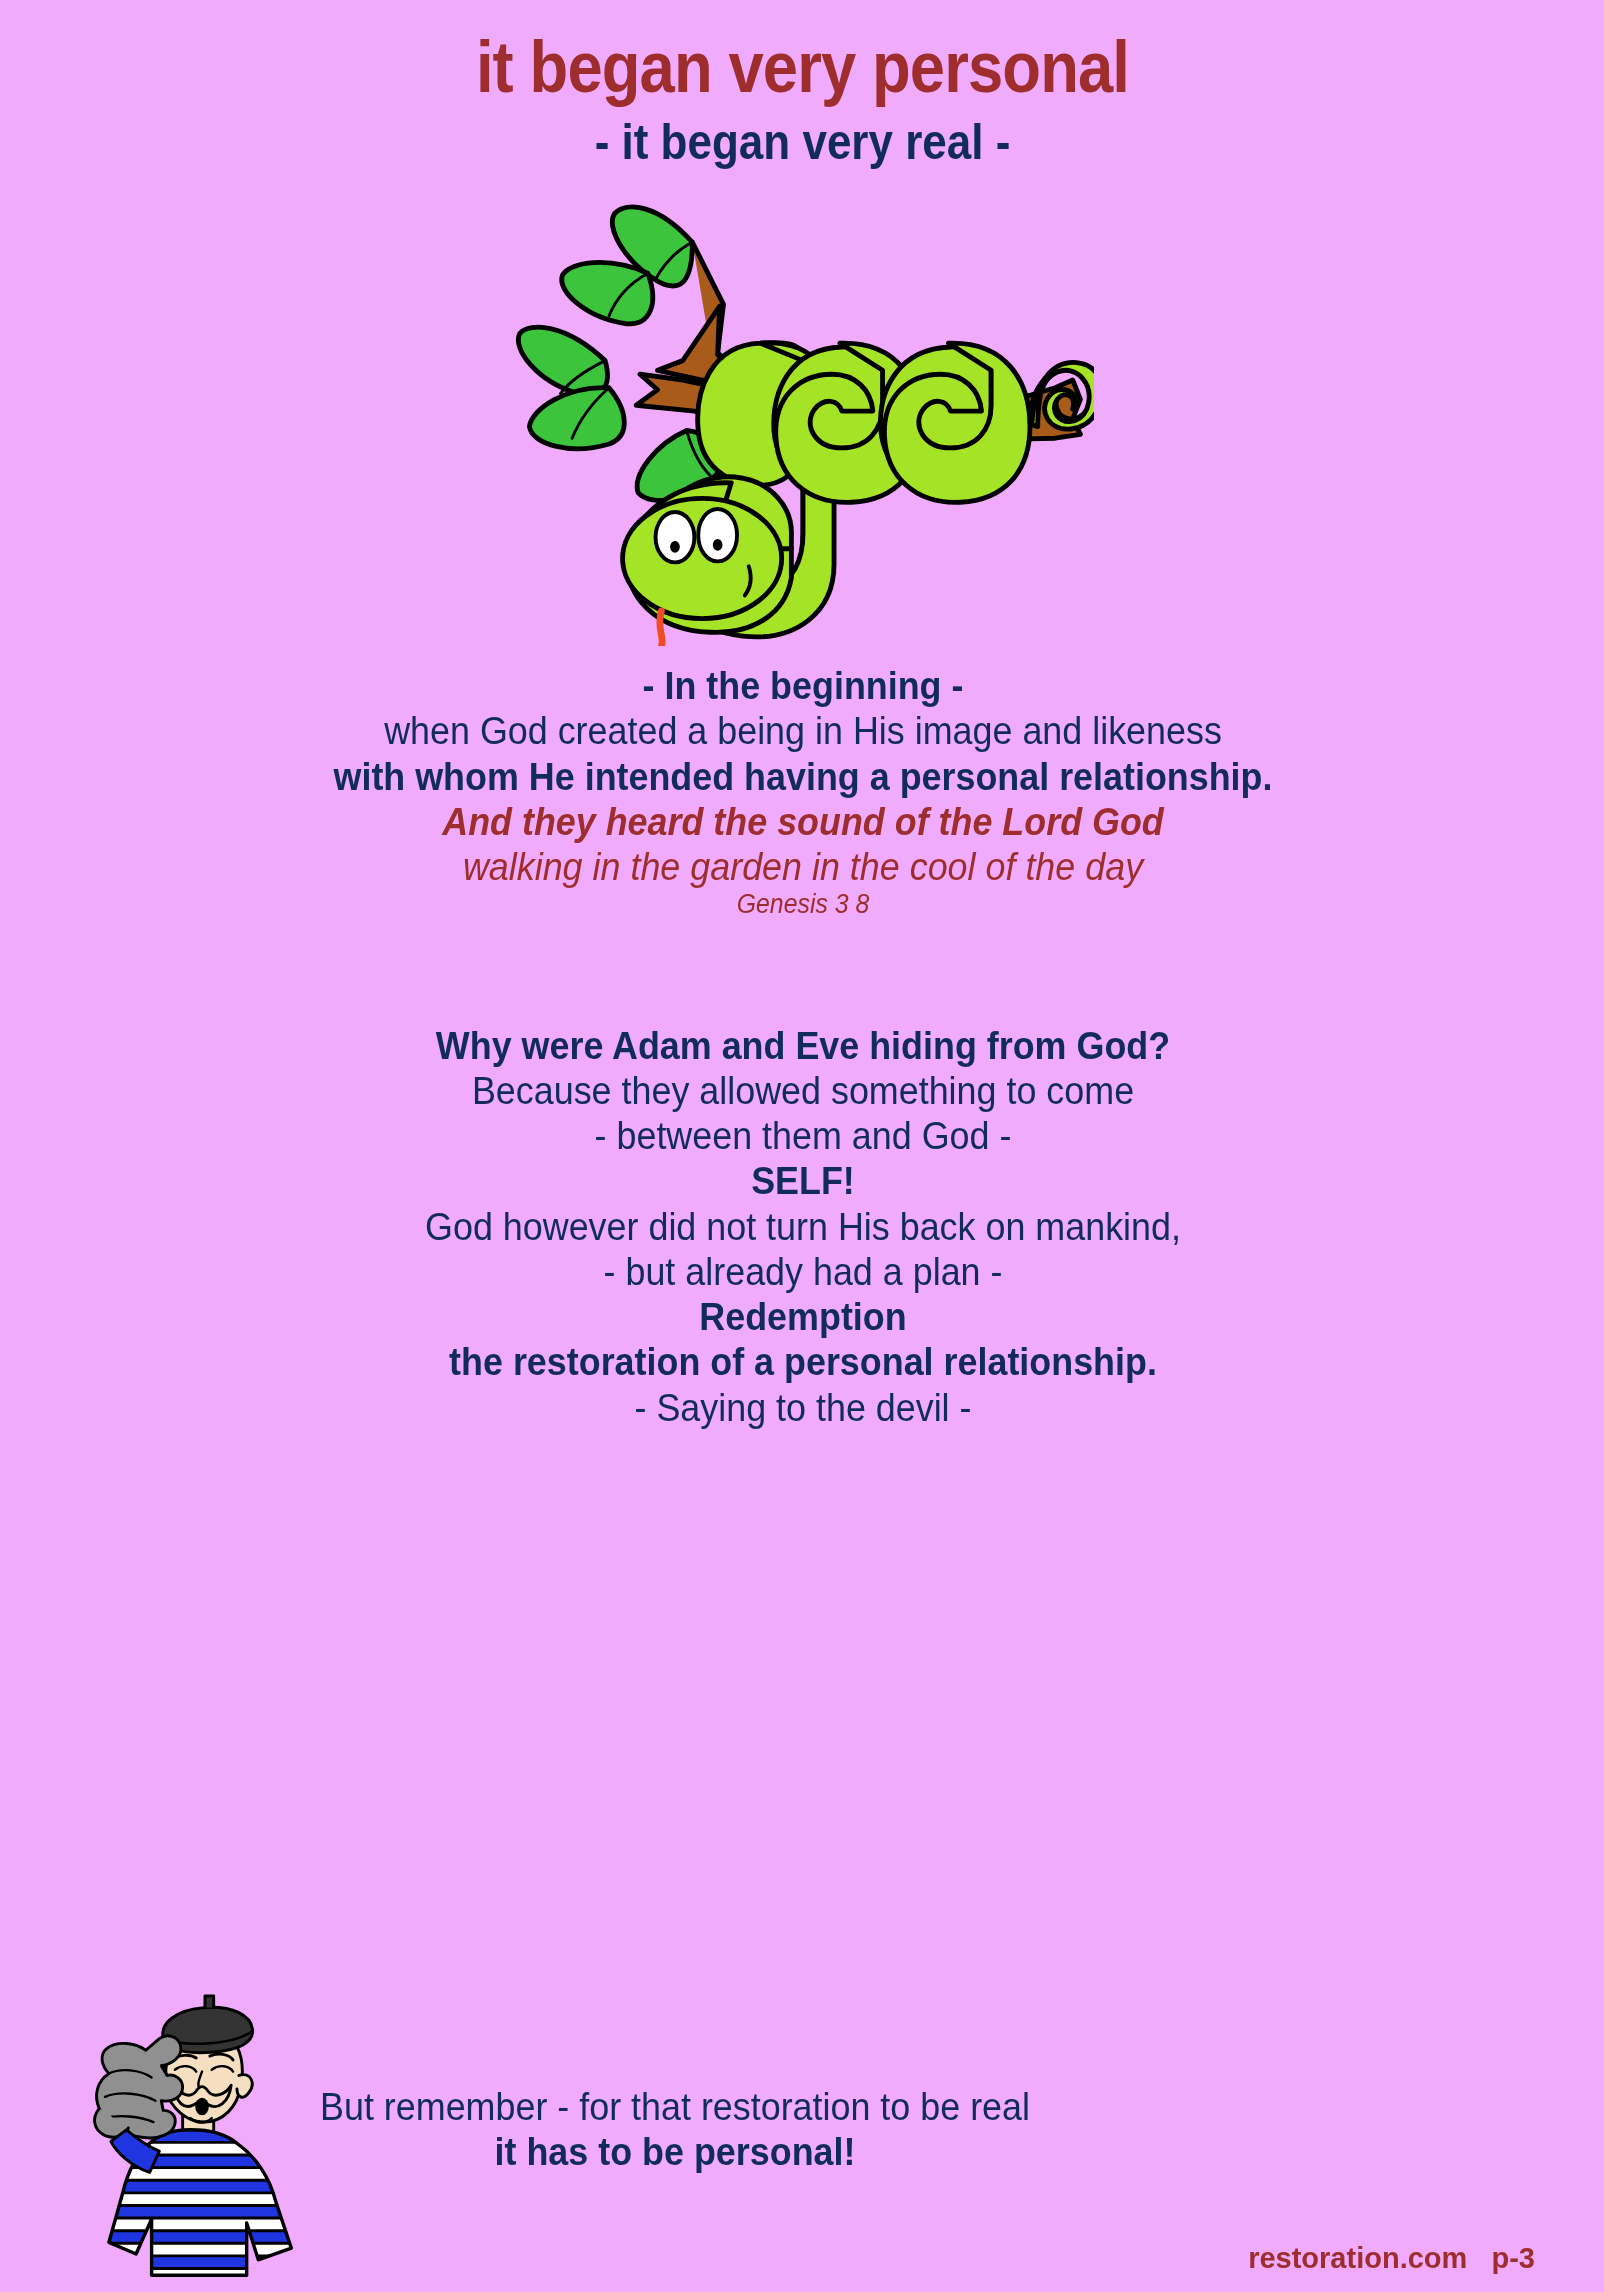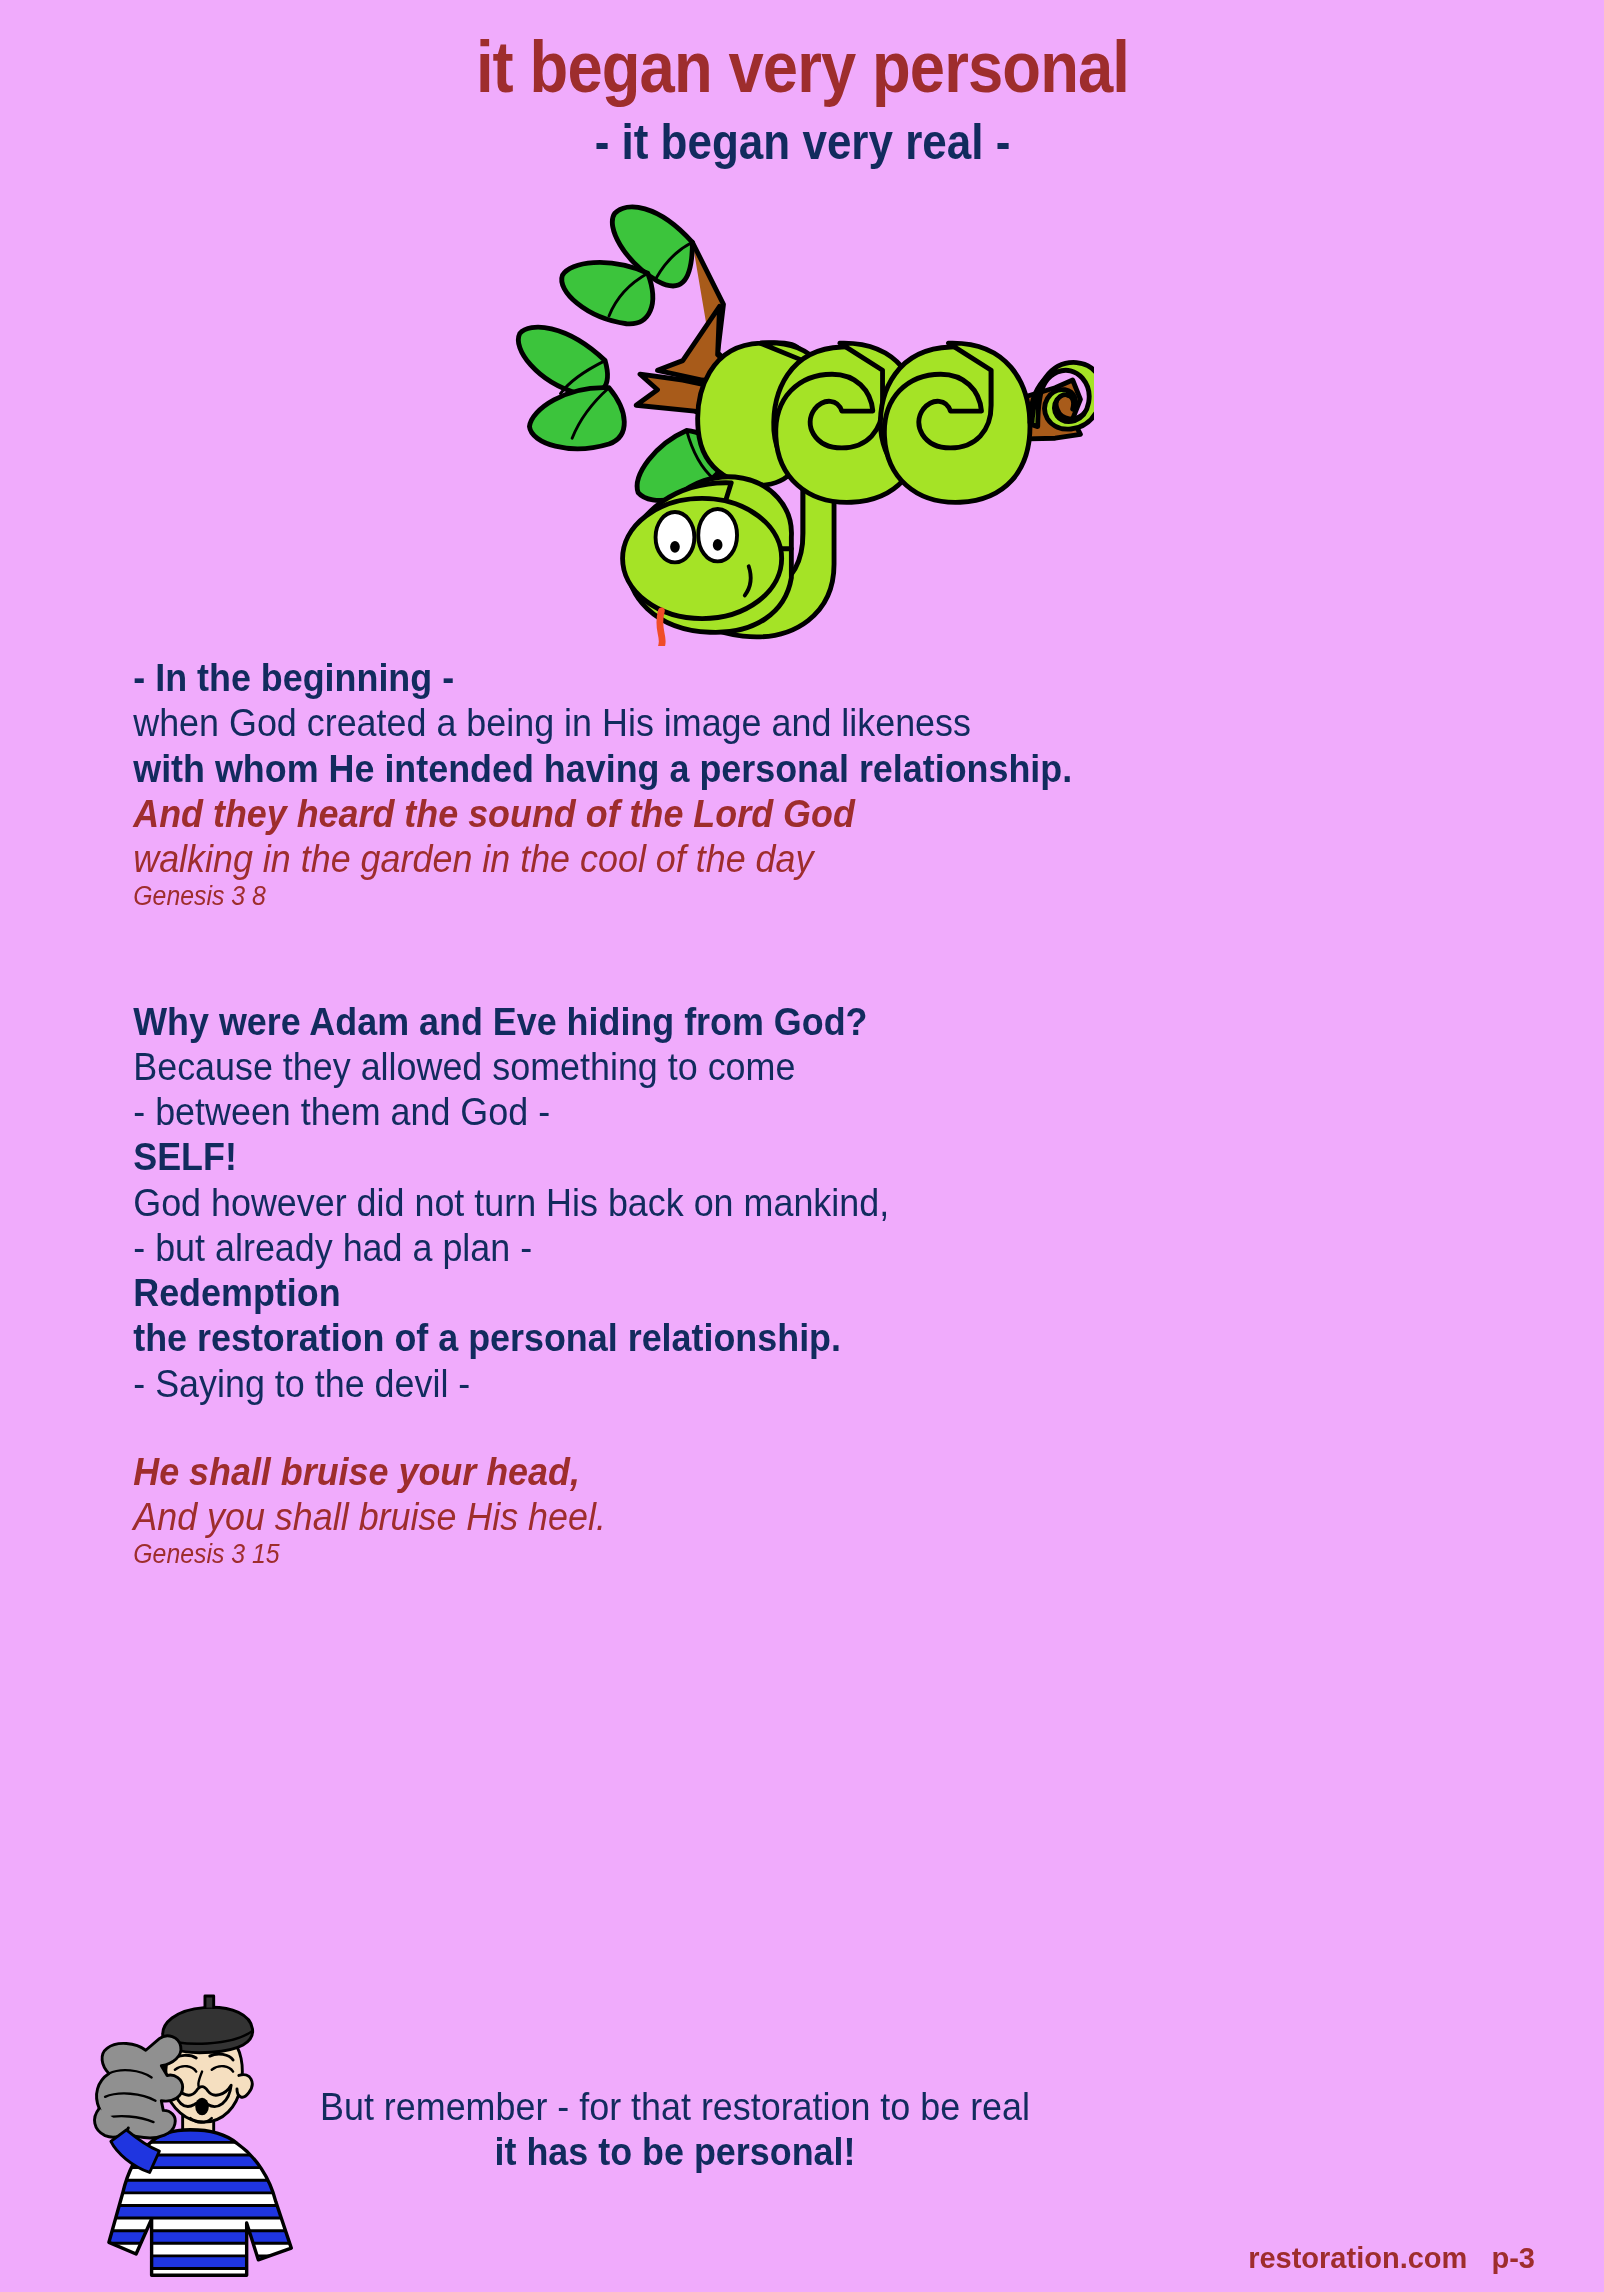--- a/index.html
+++ b/index.html
@@ -52,21 +52,22 @@
   .snake-wrap {
     width: 100%;
     text-align: center;
     margin-top: 13.6px;
     height: 475px;
   }
   .snake-wrap svg { display: inline-block; }
 
   
   .block {
-    margin: 0 auto;
+    text-align: center;
+    margin: 8px auto;
     width: 1456px;
   }
   .blockgap { height: 43px; }
 
   .ln {
     display: block;
     line-height: 1.16;
     transform: scaleX(0.92);
     white-space: nowrap;
   }
@@ -260,25 +261,20 @@
     <span class="ln navy-b">SELF!</span>
     <span class="ln navy">God however did not turn His back on mankind,</span>
     <span class="ln navy">- but already had a plan -</span>
     <span class="ln navy-b">Redemption</span>
     <span class="ln navy-b">the restoration of a personal relationship.</span>
     <span class="ln navy">- Saying to the devil -</span>
   </div>
 
   <div class="blockgap"></div>
 
-  <div class="block">
-    <span class="ln red-bi">He shall bruise your head,</span>
-    <span class="ln red-i">And you shall bruise His heel.</span>
-    <span class="ln red-ref">Genesis 3 15</span>
-  </div>
 
   <div class="closing">
     <span class="ln navy">But remember - for that restoration to be real</span>
     <span class="ln navy-b">it has to be personal!</span>
   </div>
 
   <div class="man">
     <svg width="243" height="291" viewBox="0 0 250 300">
       <g stroke="#000000" stroke-width="3" stroke-linejoin="round" stroke-linecap="round">
 

